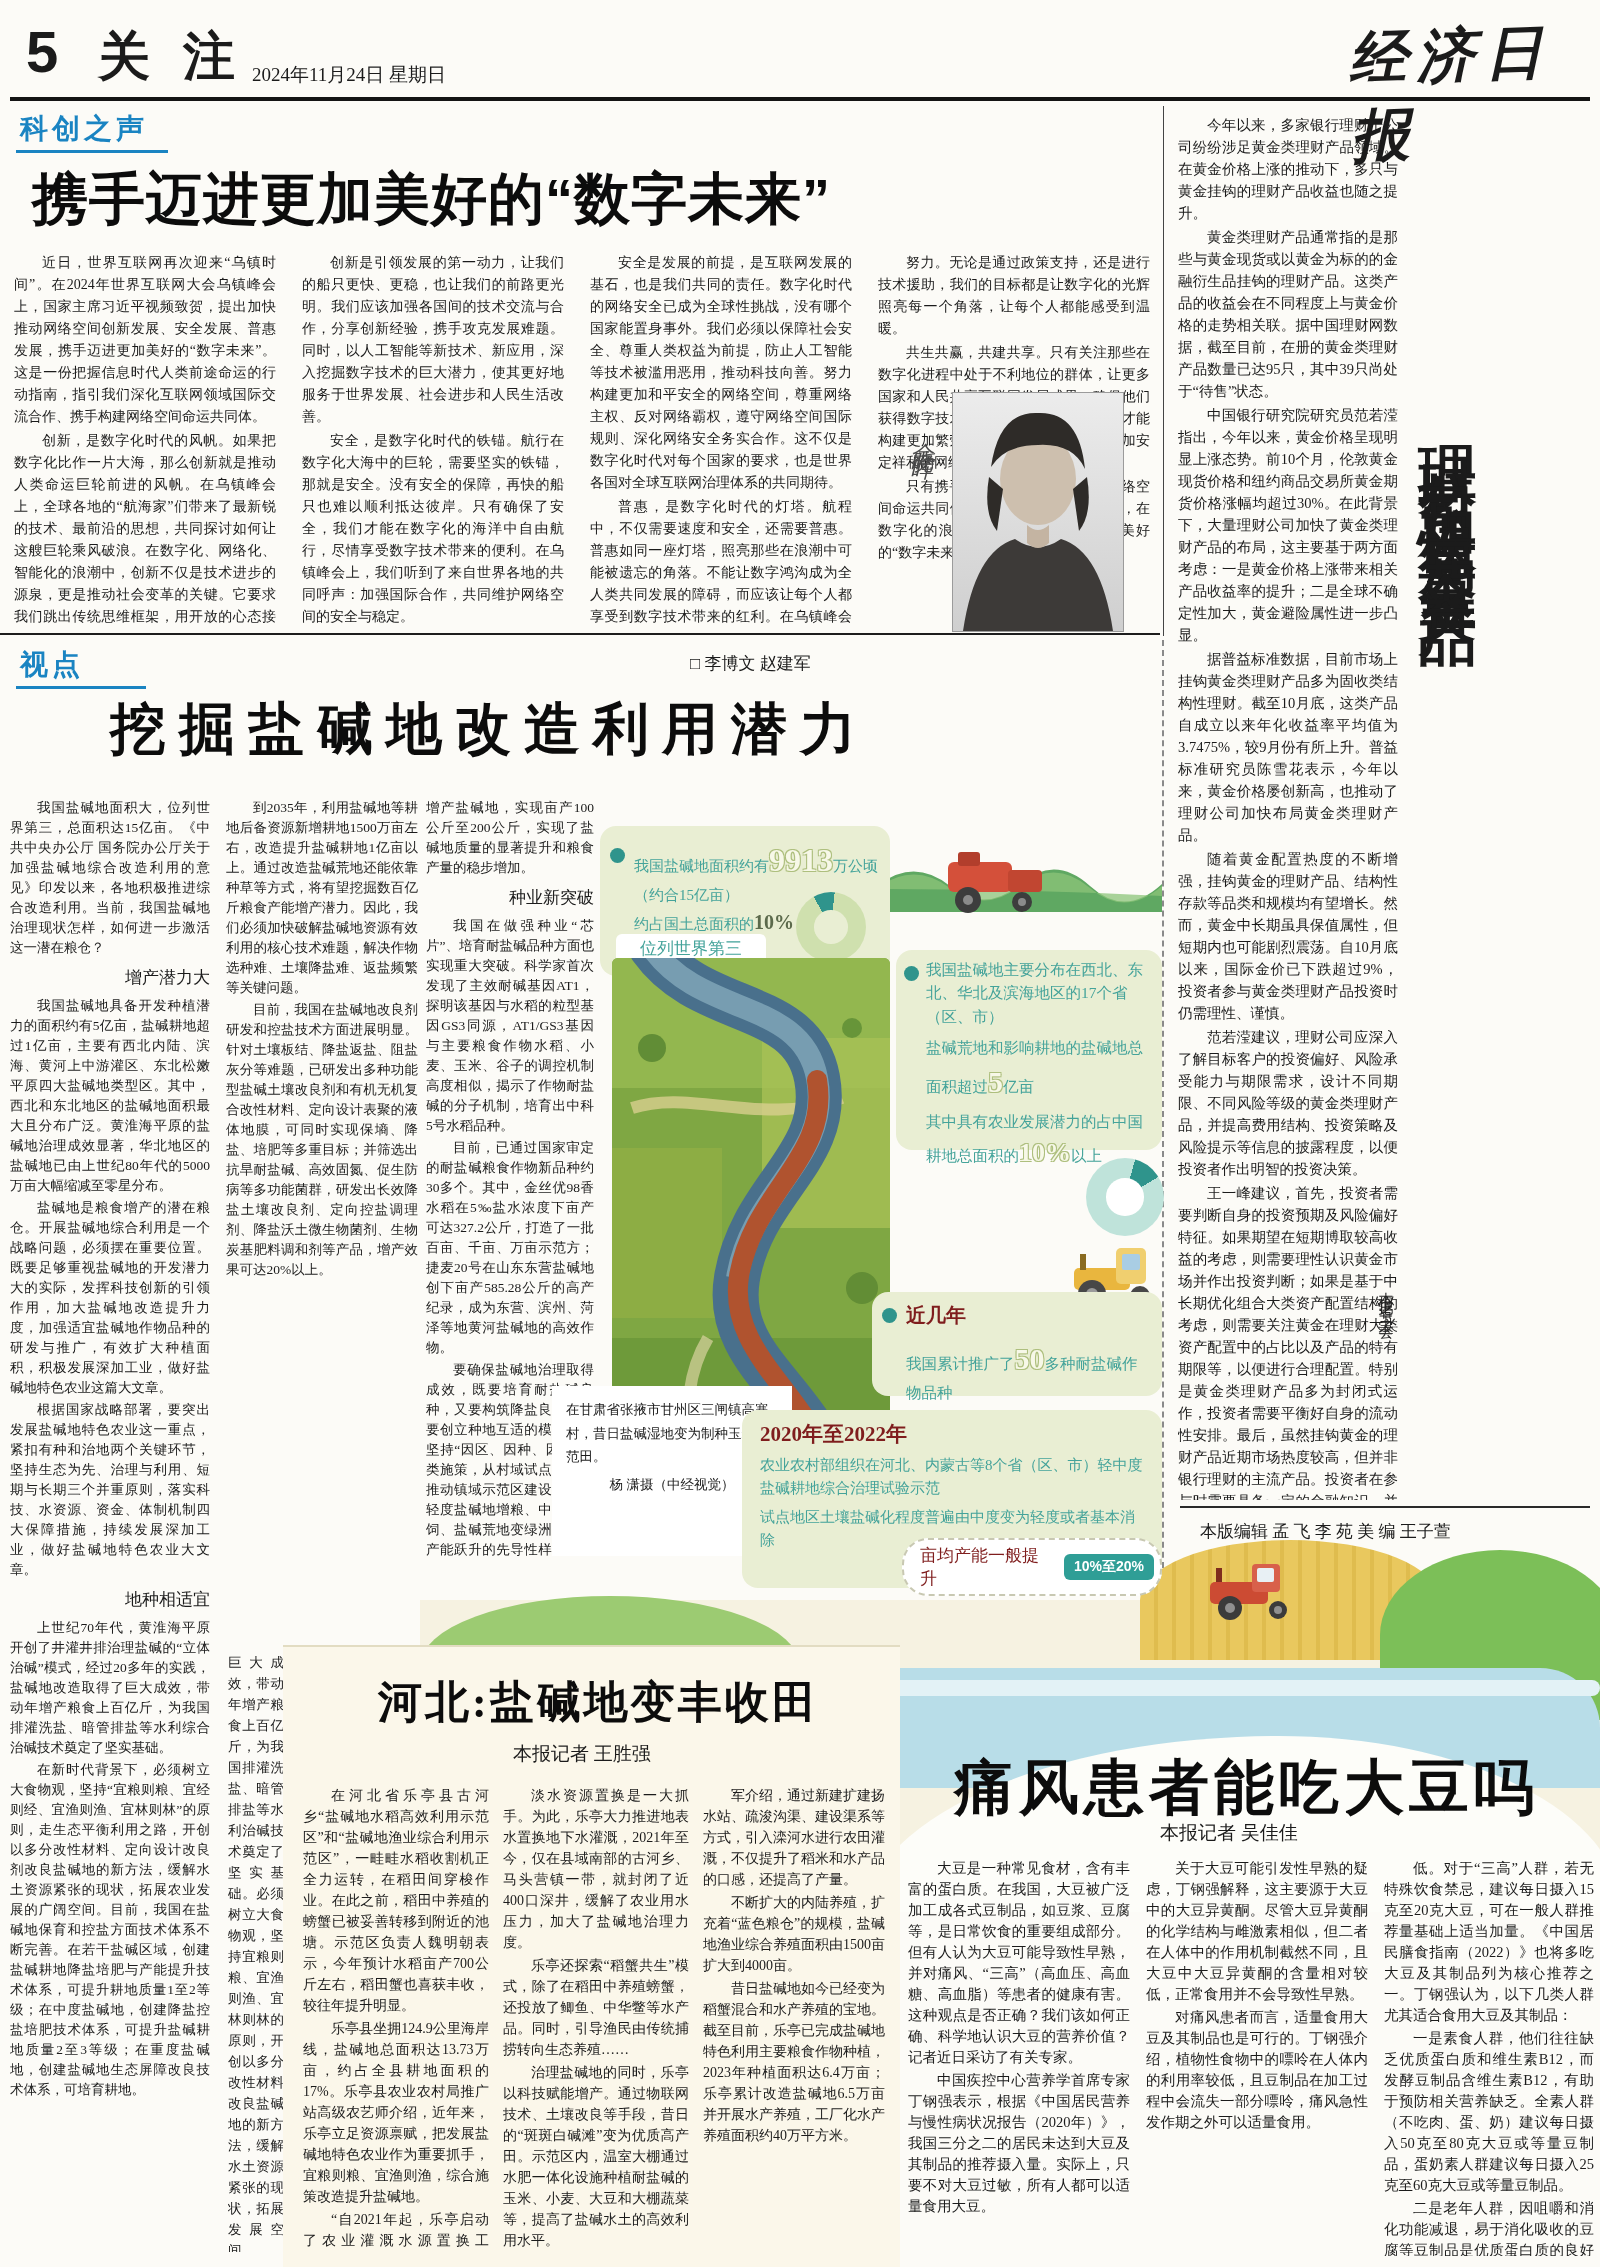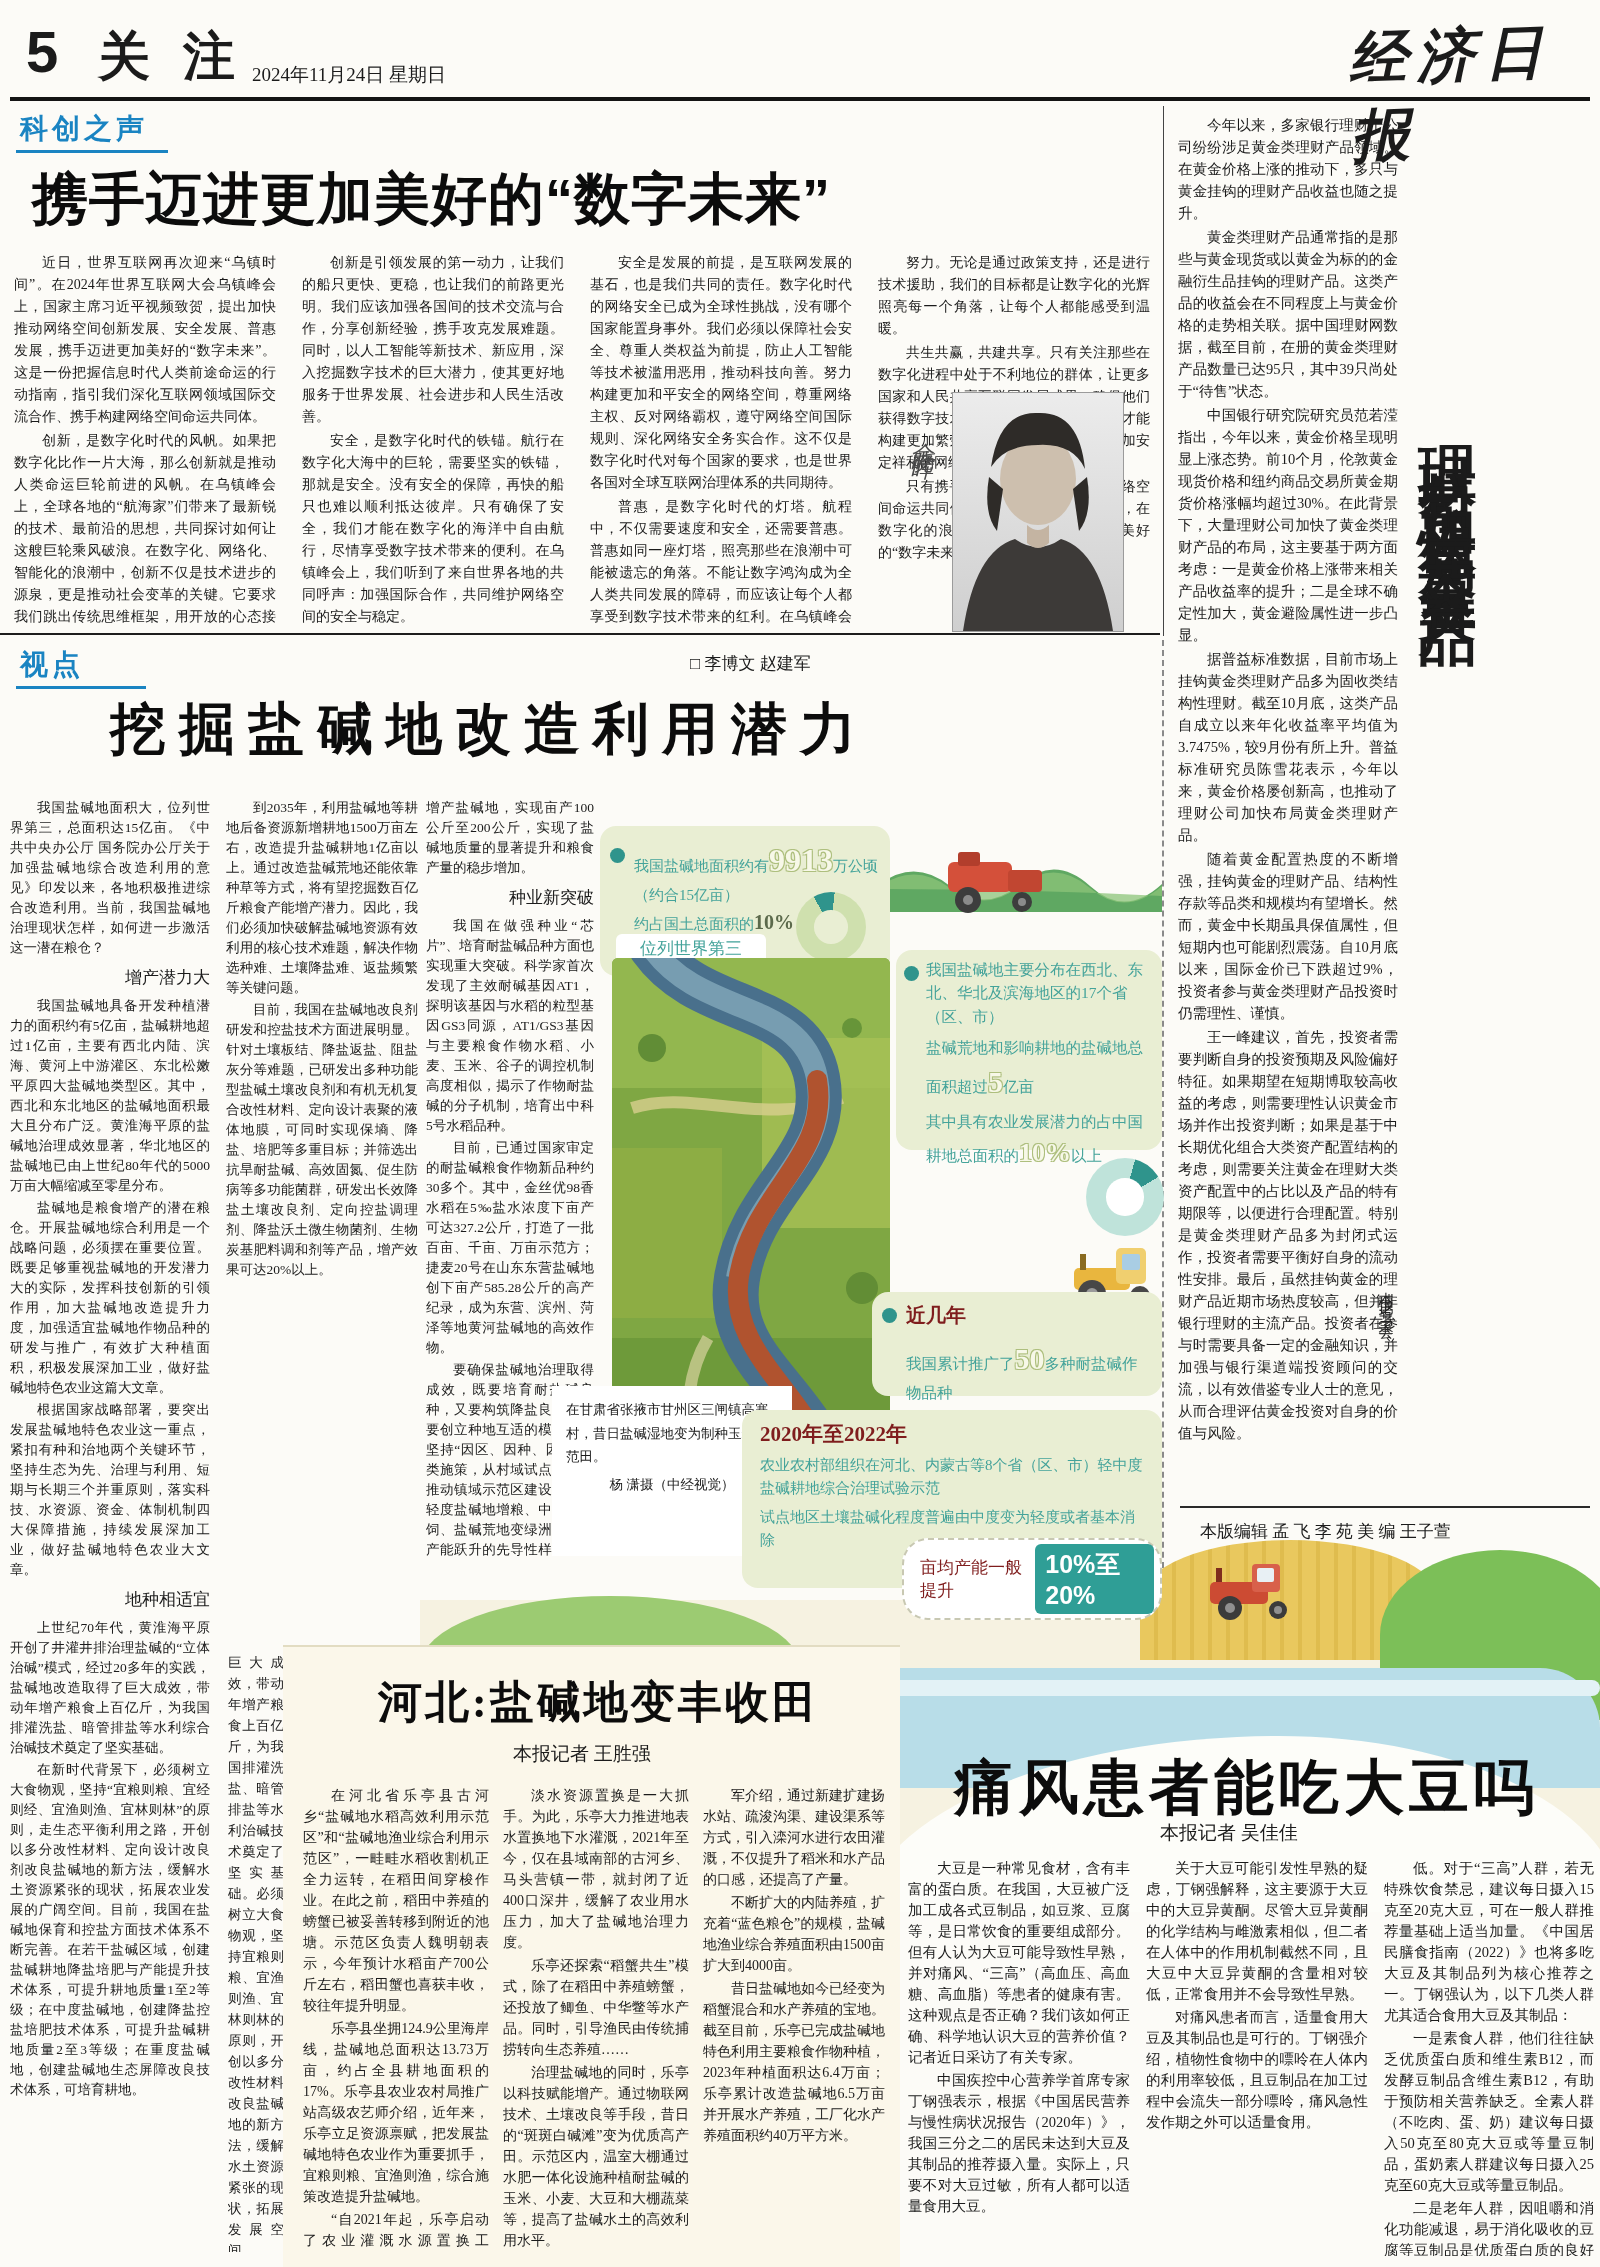--- a/index.html
+++ b/index.html
@@ -16,21 +16,21 @@
   .panel{background:#e9eed3;border-radius:16px;}
   .tealtxt{color:#7f1d1d;}
   .ibody{font-size:15px;line-height:1.5;color:#44a39a;}
   .bignum{font-weight:bold;color:#f7f8e8;text-shadow:1px 1px 0 #aebf7e,-1px -1px 0 #aebf7e,1px -1px 0 #aebf7e,-1px 1px 0 #aebf7e;}
   .dot{width:15px;height:15px;border-radius:50%;background:#2f948c;position:absolute;}
   .donut{position:absolute;border-radius:50%;}
   .donut i{content:"";position:absolute;inset:26%;border-radius:50%;display:block;}
   .vert{writing-mode:vertical-rl;}
   .caption-box{background:#ffffff;font-size:13.5px;line-height:1.75;padding:12px 14px;}
   .pill{position:absolute;background:#fff;border:2px dashed #c8c8b2;border-radius:26px;display:flex;align-items:center;gap:8px;padding:4px 6px 4px 16px;}
-  .badge{background:#2f9e96;color:#fff;font-weight:bold;border-radius:6px;padding:4px 10px;font-size:25px;font-family:"Liberation Sans","DejaVu Sans",sans-serif;}
+  .badge{background:#2f9e96;color:#fff;font-weight:bold;border-radius:6px;padding:4px 10px;font-size:14px;font-family:"Liberation Sans","DejaVu Sans",sans-serif;}
   .hill{position:absolute;border-radius:50% 50% 0 0;}
 </style>
 </head>
 <body>
 
 <div class="page">
 
   <div class="abs sans" style="left:26px;top:18px;font-size:58px;font-weight:900;">5</div>
   <div class="abs" style="left:98px;top:22px;font-size:52px;font-weight:900;letter-spacing:10px;">关 注</div>
   <div class="abs" style="left:252px;top:62px;font-size:19px;">2024年11月24日  星期日</div>
@@ -76,20 +76,21 @@
 
   <div class="abs" style="left:1163px;top:106px;width:1px;height:530px;background:#444;"></div>
   <div class="abs" style="left:1162px;top:640px;width:0;height:988px;border-left:2px dashed #8a8a8a;"></div>
 
   <div class="abs jtext" style="left:1178px;top:114px;width:220px;height:1386px;font-size:14.5px;line-height:22px;">
       <p>今年以来，多家银行理财子公司纷纷涉足黄金类理财产品领域。在黄金价格上涨的推动下，多只与黄金挂钩的理财产品收益也随之提升。</p>
       <p>黄金类理财产品通常指的是那些与黄金现货或以黄金为标的的金融衍生品挂钩的理财产品。这类产品的收益会在不同程度上与黄金价格的走势相关联。据中国理财网数据，截至目前，在册的黄金类理财产品数量已达95只，其中39只尚处于“待售”状态。</p>
       <p>中国银行研究院研究员范若滢指出，今年以来，黄金价格呈现明显上涨态势。前10个月，伦敦黄金现货价格和纽约商品交易所黄金期货价格涨幅均超过30%。在此背景下，大量理财公司加快了黄金类理财产品的布局，这主要基于两方面考虑：一是黄金价格上涨带来相关产品收益率的提升；二是全球不确定性加大，黄金避险属性进一步凸显。</p>
       <p>据普益标准数据，目前市场上挂钩黄金类理财产品多为固收类结构性理财。截至10月底，这类产品自成立以来年化收益率平均值为3.7475%，较9月份有所上升。普益标准研究员陈雪花表示，今年以来，黄金价格屡创新高，也推动了理财公司加快布局黄金类理财产品。</p>
       <p>随着黄金配置热度的不断增强，挂钩黄金的理财产品、结构性存款等品类和规模均有望增长。然而，黄金中长期虽具保值属性，但短期内也可能剧烈震荡。自10月底以来，国际金价已下跌超过9%，投资者参与黄金类理财产品投资时仍需理性、谨慎。</p>
+      <p>范若滢建议，理财公司应深入了解目标客户的投资偏好、风险承受能力与期限需求，设计不同期限、不同风险等级的黄金类理财产品，并提高费用结构、投资策略及风险提示等信息的披露程度，以便投资者作出明智的投资决策。</p>
       <p>王一峰建议，首先，投资者需要判断自身的投资预期及风险偏好特征。如果期望在短期博取较高收益的考虑，则需要理性认识黄金市场并作出投资判断；如果是基于中长期优化组合大类资产配置结构的考虑，则需要关注黄金在理财大类资产配置中的占比以及产品的特有期限等，以便进行合理配置。特别是黄金类理财产品多为封闭式运作，投资者需要平衡好自身的流动性安排。最后，虽然挂钩黄金的理财产品近期市场热度较高，但并非银行理财的主流产品。投资者在参与时需要具备一定的金融知识，并加强与银行渠道端投资顾问的交流，以有效借鉴专业人士的意见，从而合理评估黄金投资对自身的价值与风险。</p>
     </div>
   <div class="abs vert" style="left:1408px;top:398px;height:1020px;font-size:58px;font-weight:900;letter-spacing:14px;">理财公司加快布局黄金类产品</div>
   <div class="abs vert" style="left:1376px;top:1280px;height:190px;font-size:15px;letter-spacing:4px;color:#222;">本报记者 王宝会</div>
 
   <div class="abs" style="left:1180px;top:1506px;width:410px;height:2px;background:#2a2a2a;"></div>
   <div class="abs" style="left:1200px;top:1520px;width:396px;font-size:17px;">本版编辑  孟  飞  李  苑  美  编  王子萱</div>
   <div class="abs" style="left:1200px;top:1552px;width:396px;font-size:17px;">来稿邮箱  jjrbgzb@163.com</div>
 
   <div class="abs label-blue" style="left:20px;top:646px;">视点</div>

